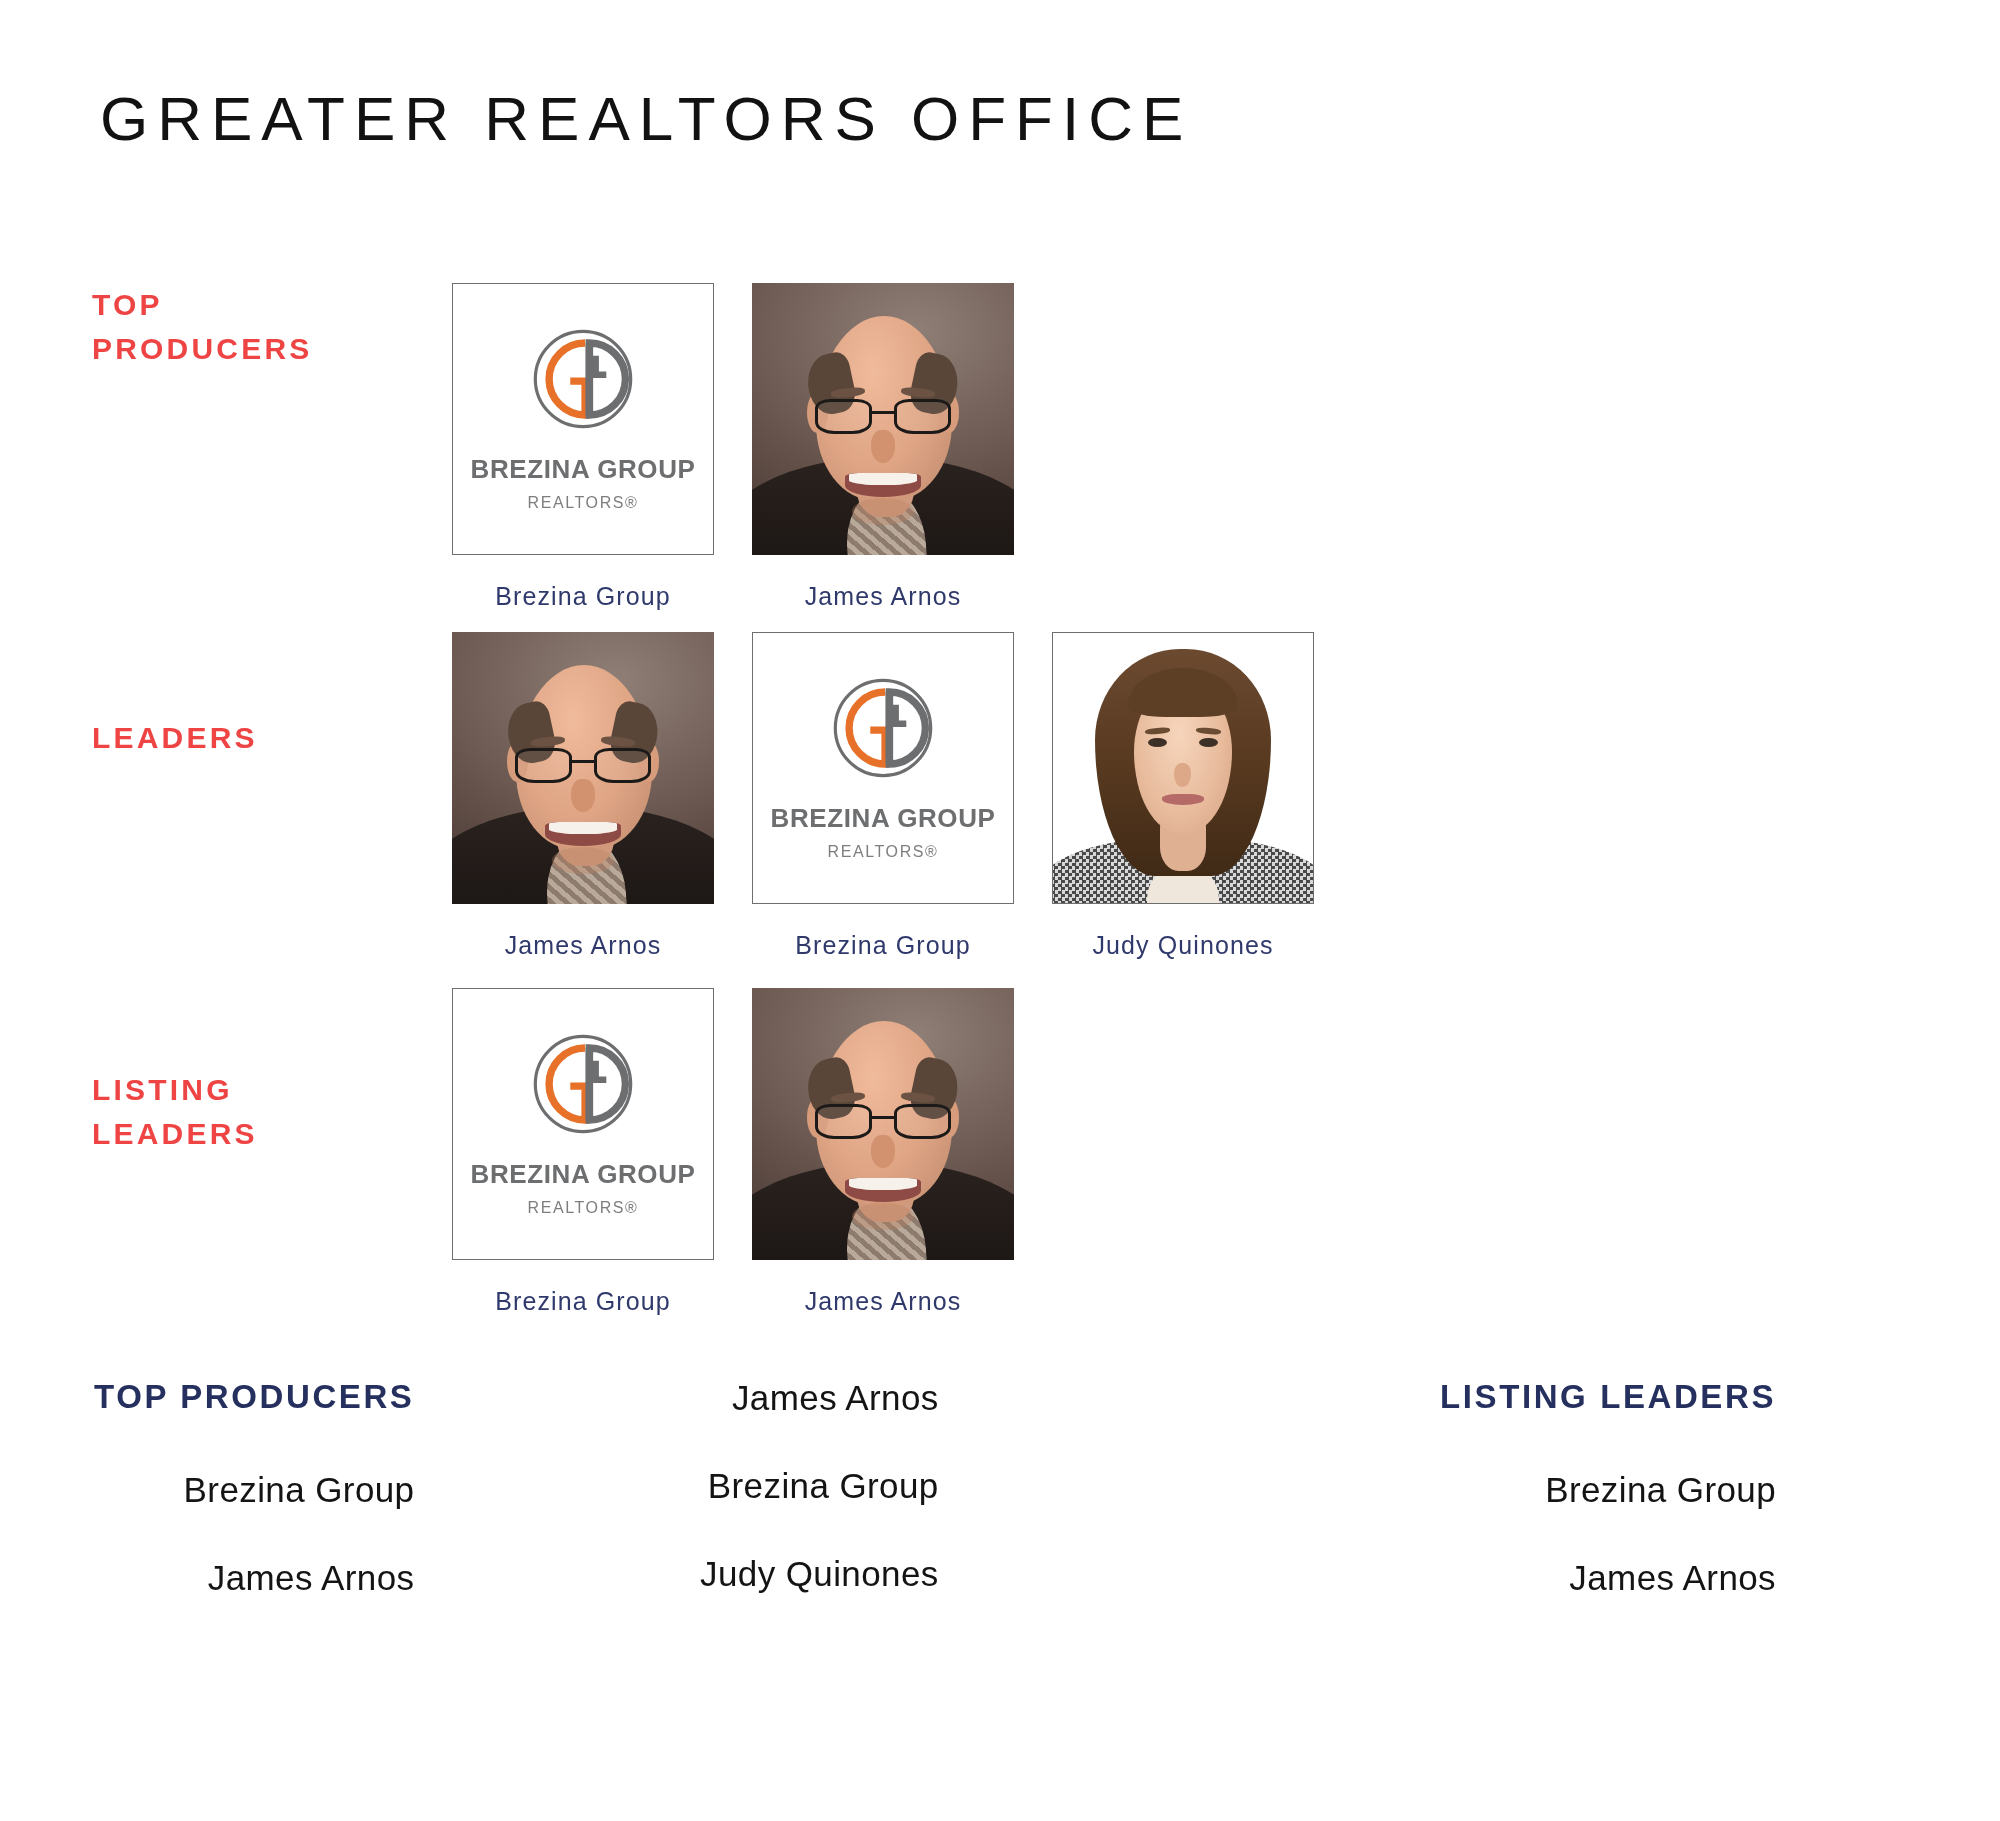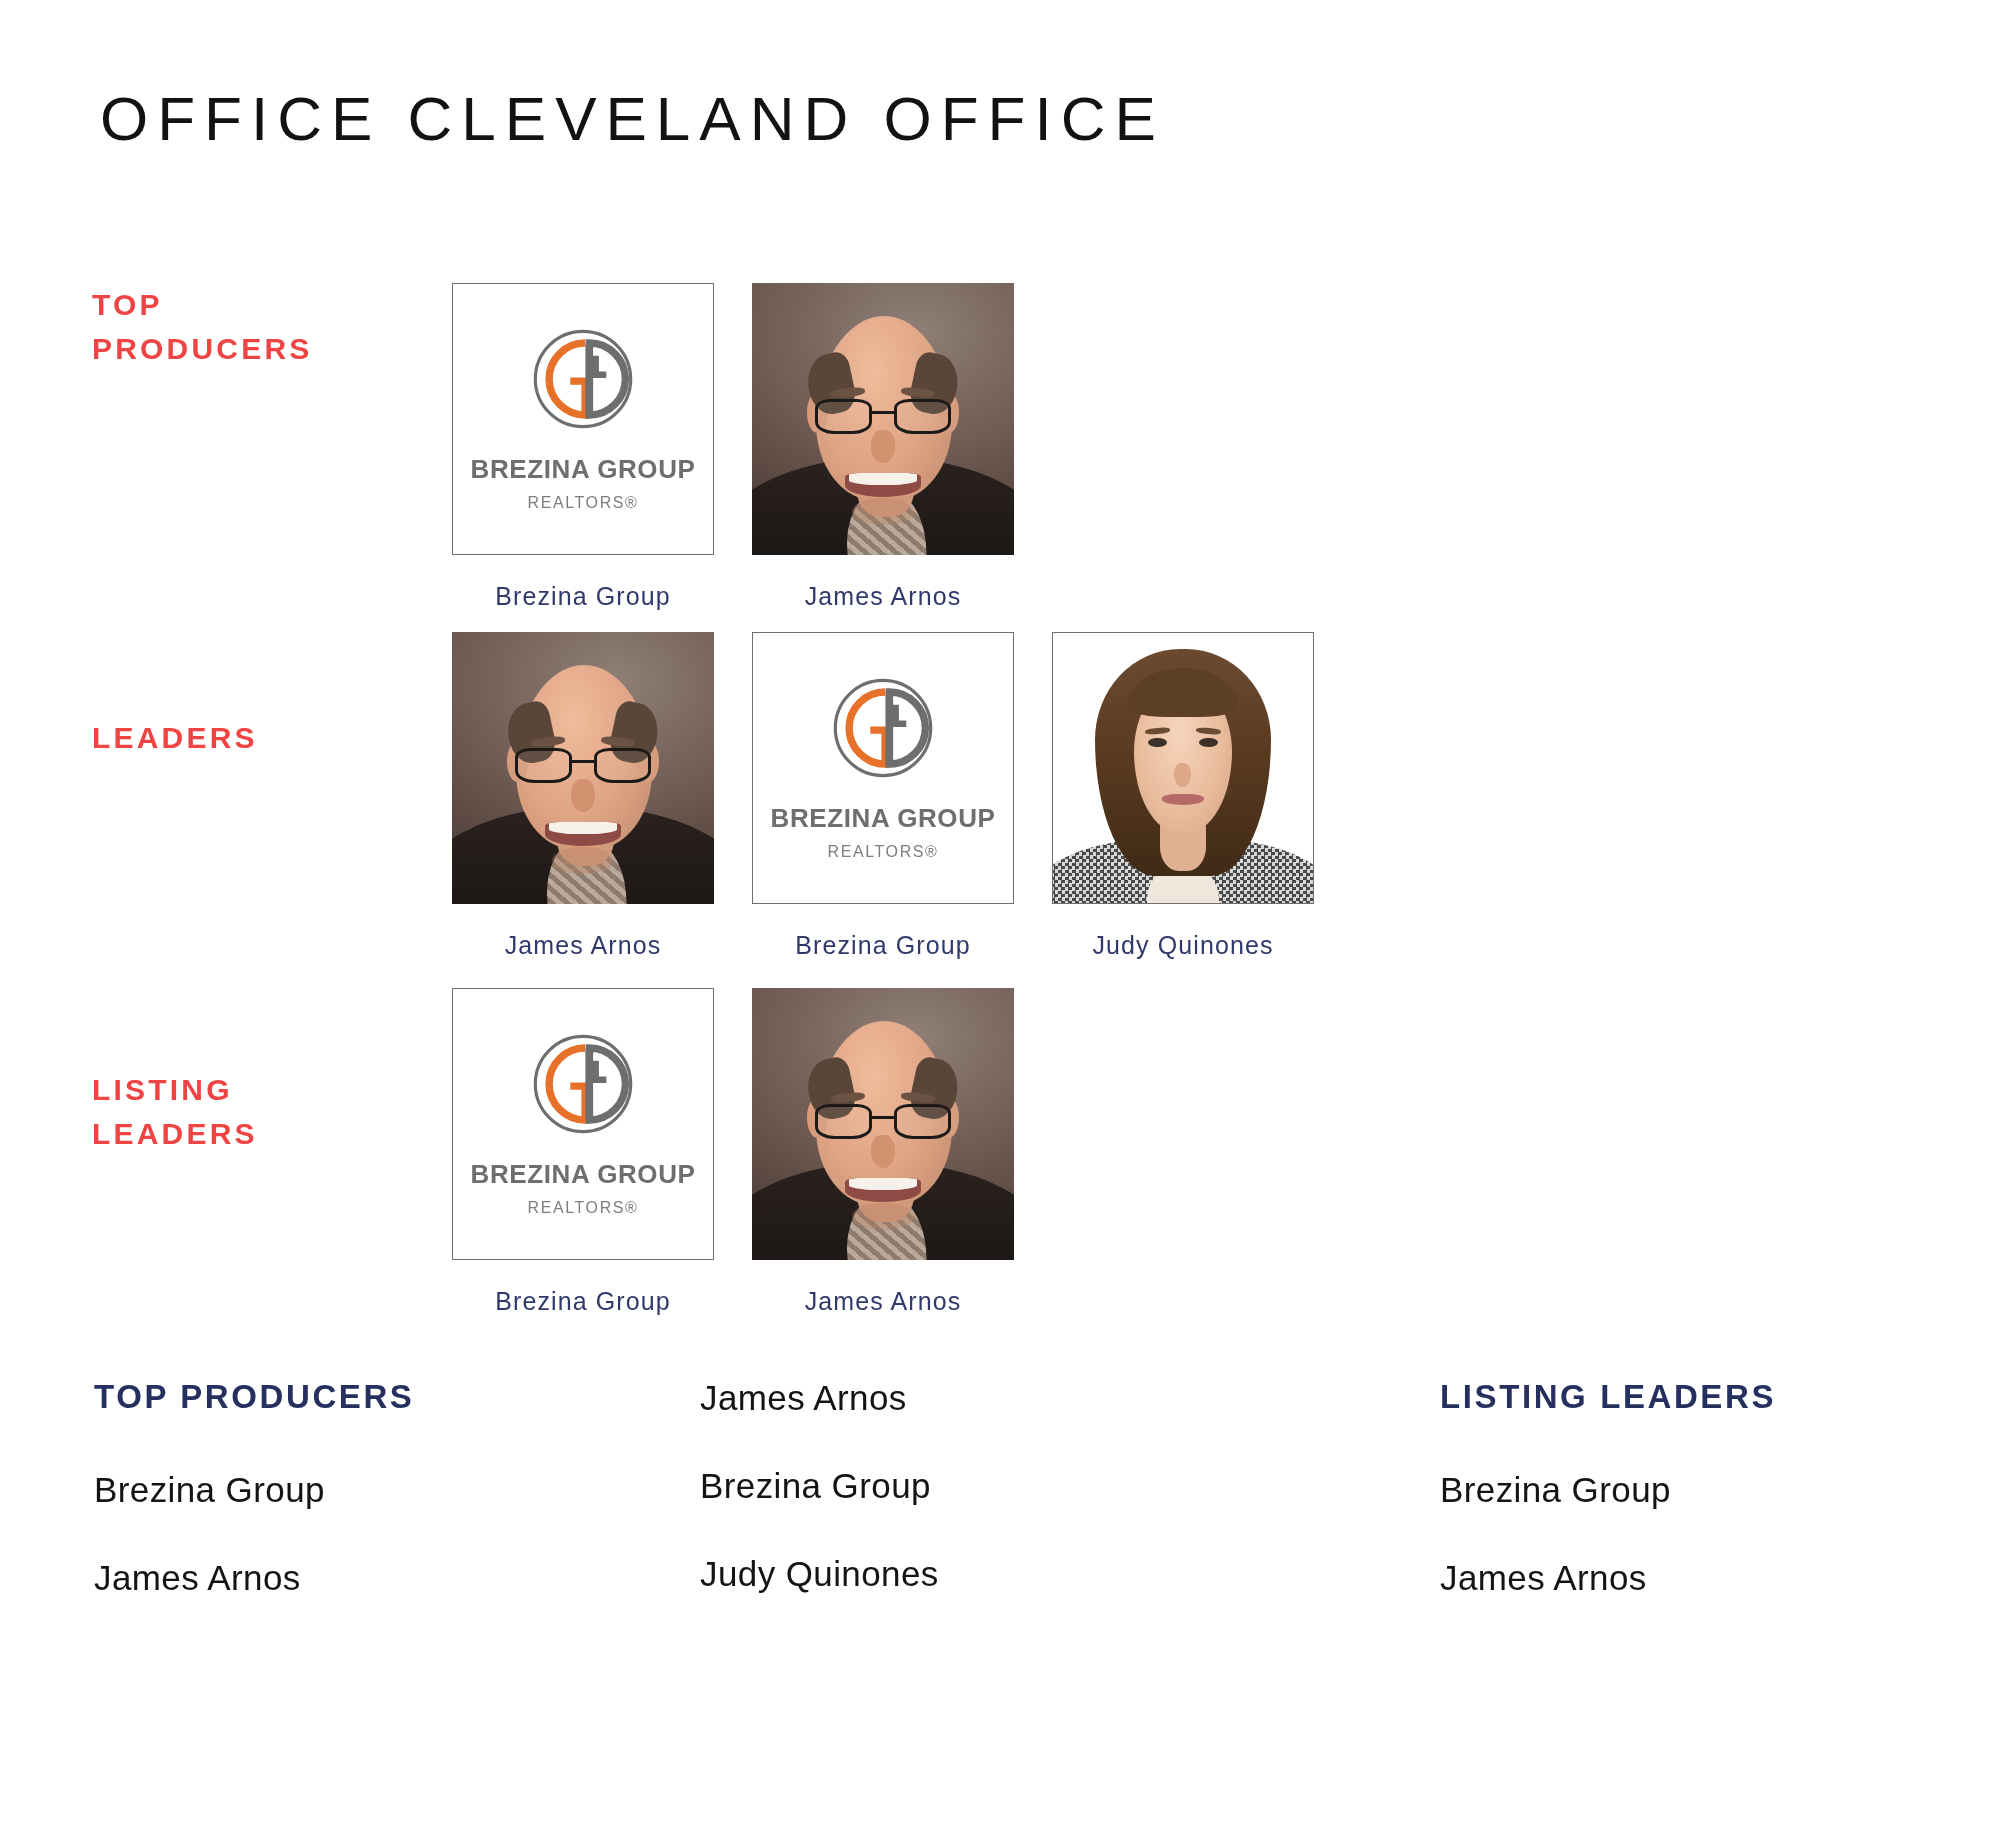--- a/index.html
+++ b/index.html
@@ -226,21 +226,21 @@
     position: absolute; top: 48%; left: 46.5%; width: 6.5%; height: 9%;
     background: #dda887; border-radius: 42% 42% 50% 50%;
   }
   .quinones .lips {
     position: absolute; top: 59.5%; left: 42%; width: 16%; height: 4.2%;
     background: #b56a67; border-radius: 40% 40% 55% 55%;
   }
 
   
   .lists { position: absolute; left: 0; top: 1378px; width: 2000px; }
-  .list-col { position: absolute; top: 0; }
+  .list-col { position: absolute; top: 0; text-align: right; }
   .list-col.c0 { left: 94px; }
   .list-col.c1 { left: 700px; }
   .list-col.c2 { left: 1440px; }
 
   .list-heading {
     color: #25305f;
     font-size: 33px;
     font-weight: bold;
     letter-spacing: 2.6px;
     text-transform: uppercase;
@@ -254,21 +254,21 @@
     letter-spacing: 0.4px;
     white-space: nowrap;
     margin-bottom: 48px;
   }
 </style>
 </head>
 <body>
 
 <div id="page">
 
-  <h1 class="page-title">OFFICE CLEVELAND OFFICE</h1>
+  <h1 class="page-title">GREATER REALTORS OFFICE</h1>
 
   <div class="rows">
 
     <div class="award-row" style="top:283px;">
       <div class="row-label">
         <div>TOP</div>
         <div>PRODUCERS</div>
       </div>
 
       <div class="tiles" style="gap:38px;">

